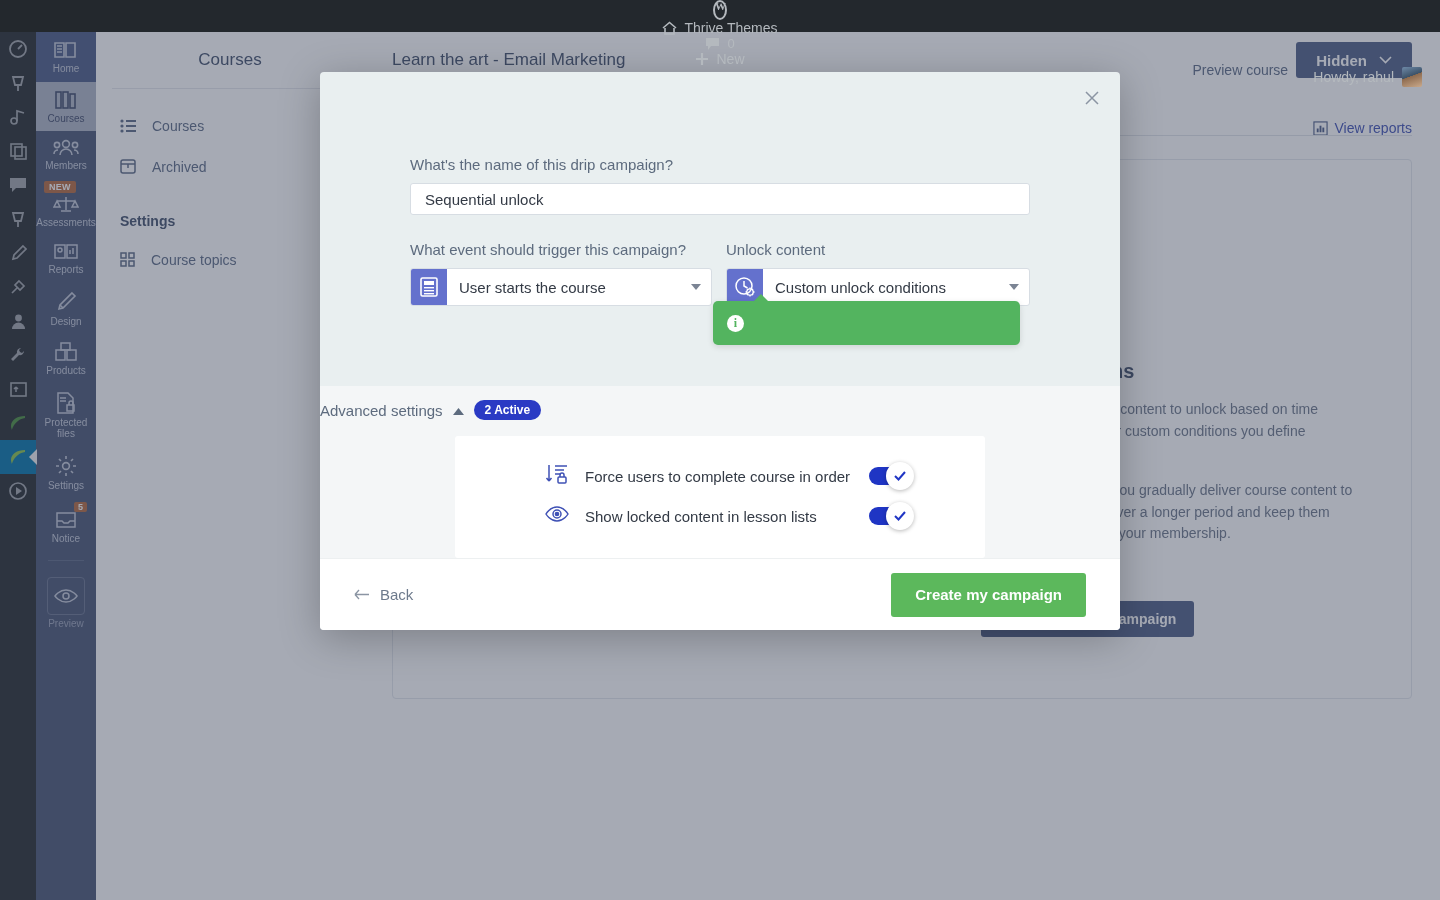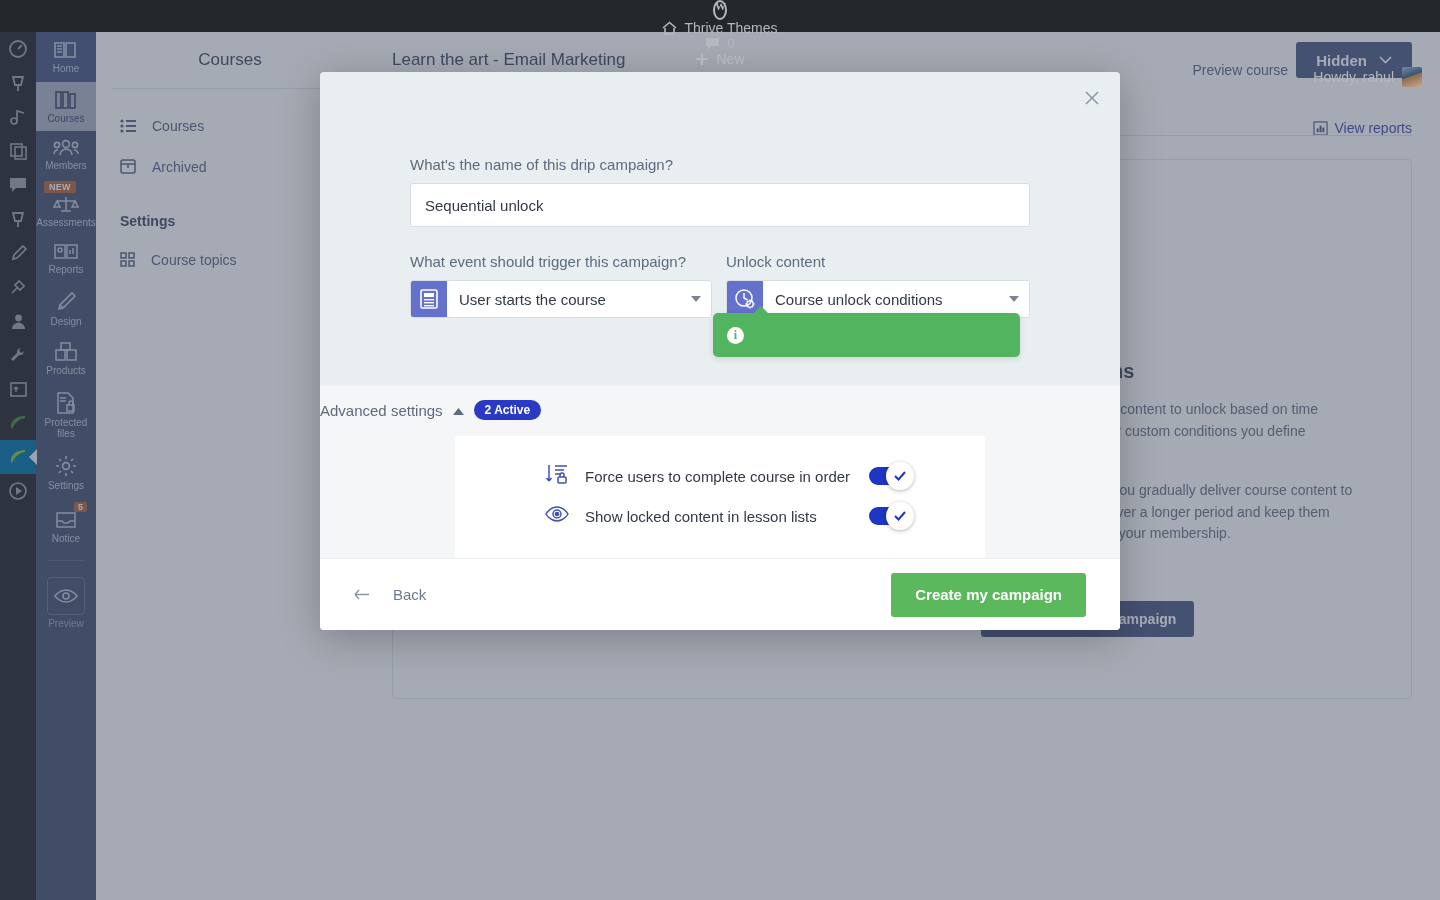--- a/index.html
+++ b/index.html
@@ -144,21 +144,21 @@
     display: flex; flex-direction: column;
   }
   .modal-close {
     position: absolute; right: 14px; top: 12px; width: 28px; height: 28px;
     display: flex; align-items: center; justify-content: center; color: #8b95a3; font-size: 19px;
     background: none; border: none; line-height: 1;
   }
   .modal-body { padding: 84px 90px 0; }
   .field-label { font-size: 15px; color: #5d6b7e; margin-bottom: 10px; }
   .text-input {
-    width: 620px; height: 44px; background: #fff; border: 1px solid #d7dde3;
+    width: 620px; height: 32px; background: #fff; border: 1px solid #d7dde3;
     border-radius: 3px; padding: 0 14px; font-size: 15px; color: #333a45;
     font-family: "Liberation Sans", sans-serif;
   }
   .row2 { display: flex; gap: 14px; margin-top: 26px; position: relative; }
   .sel-wrap { position: relative; }
   .select-box {
     display: flex; align-items: stretch; border-radius: 3px; overflow: hidden;
     border: 1px solid #d7dde3; background: #fff; height: 38px;
   }
   .select-icon {
@@ -207,21 +207,21 @@
   .switch .knob {
     position: absolute; right: -9px; top: -5px; width: 28px; height: 28px; border-radius: 50%;
     background: #fff; box-shadow: 0 1px 4px rgba(0,0,0,.28);
     display: flex; align-items: center; justify-content: center;
   }
 
   .modal-foot {
     height: 72px; background: #fff; border-top: 1px solid #edf0f1;
     display: flex; align-items: center; padding: 0 34px;
   }
-  .back-btn { display: flex; align-items: center; gap: 23px; color: #6d7a8c; font-size: 15px; background: none; border: none; }
+  .back-btn { display: flex; align-items: center; gap: 10px; color: #6d7a8c; font-size: 15px; background: none; border: none; }
   .create-btn {
     margin-left: auto; background: #5cb85c; color: #fff; border: none; border-radius: 3px;
     height: 44px; padding: 0 24px; font-size: 15px; font-weight: 700;
   }
 </style>
 </head>
 <body>
 
 <div id="main">
   <div class="main-head">
@@ -630,21 +630,21 @@
               <g fill="none" stroke="#fff" stroke-width="1.5">
                   <circle cx="10" cy="10" r="8"></circle>
                   <path d="M10 5v5l3.5 2"></path>
                 </g>
               <g fill="none" stroke="#fff" stroke-width="1.3">
                   <circle cx="16" cy="16" r="3.2"></circle>
               <path d="M16 11.5v1.5M16 19v1.5M11.5 16h1.5M19 16h1.5M13 13l1 1M18 18l1 1M19 13l-1 1M14 18l-1 1"></path>
                 </g>
             </svg>
           </span>
-          <span class="select-text">Course unlock conditions</span>
+          <span class="select-text">Custom unlock conditions</span>
           <span class="select-caret">
             <svg width="10" height="6" viewBox="0 0 10 6">
                 <path d="M0 0h10L5 6z" fill="#7b8494"></path>
               </svg>
           </span>
         </div>
       </div>
 
       <div class="tooltip">
         <span class="tip-i">i</span>

